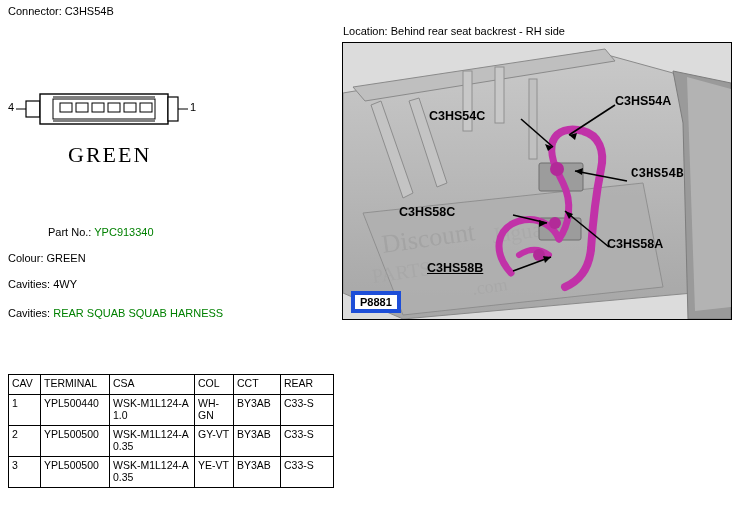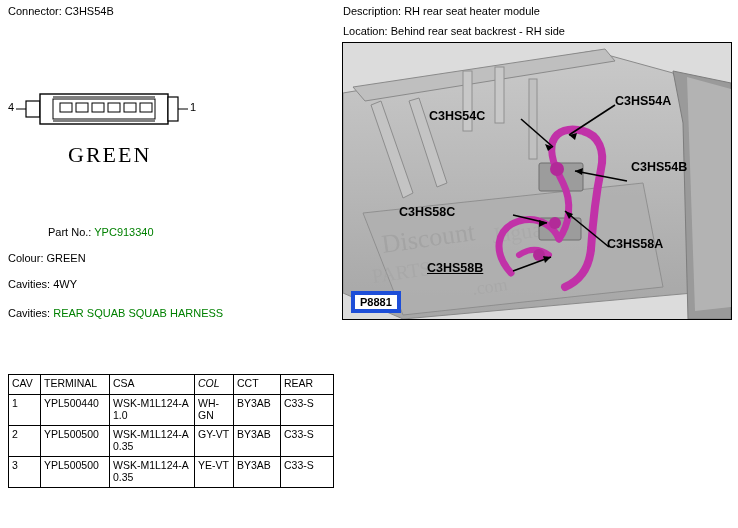--- a/index.html
+++ b/index.html
@@ -137,21 +137,21 @@
     margin-top: 40px;
   }
   table.wire th {
     font-weight: normal;
     height: 15px;
   }
   table.wire td { height: 26px; }
   .c-cav  { width: 25px; }
   .c-term { width: 62px; }
   .c-csa  { width: 78px; }
-  .c-col  { width: 32px; font-style: italic; }
+  .c-col  { width: 32px; }
   .c-cct  { width: 40px; }
   .c-dest { width: 46px; }
 </style>
 </head>
 <body>
 
 <div class="page">
 
   <div class="connector-label">Connector: C3HS54B</div>
 
@@ -195,21 +195,20 @@
   </div>
   <div class="info-line l-cav">
     <span class="val-black">Cavities:</span>
     <span class="val-black">4WY</span>
   </div>
   <div class="info-line l-harness">
     <span class="val-black">Cavities:</span>
     <span class="val-green">REAR SQUAB SQUAB HARNESS</span>
   </div>
 
-  <div class="img-desc">Description: RH rear seat heater module</div>
   <div class="img-loc">Location: Behind rear seat backrest - RH side</div>
 
   <div class="photo-frame">
     <svg width="388" height="276" viewBox="0 0 388 276" xmlns="http://www.w3.org/2000/svg">
       <defs>
         <linearGradient id="bodyg" x1="0" y1="0" x2="0" y2="1">
           <stop offset="0%" stop-color="#c9c9c9"></stop>
           <stop offset="100%" stop-color="#a6a6a6"></stop>
         </linearGradient>
         <linearGradient id="panelg" x1="0" y1="0" x2="1" y2="1">
@@ -262,21 +261,21 @@
       <line x1="170" y1="172" x2="204" y2="180" stroke="#000" stroke-width="1.6"></line>
       <polygon points="204,180 196,177 196,184" fill="#000"></polygon>
       <line x1="266" y1="204" x2="222" y2="168" stroke="#000" stroke-width="1.6"></line>
       <polygon points="222,168 230,171 226,176" fill="#000"></polygon>
       <line x1="170" y1="228" x2="208" y2="214" stroke="#000" stroke-width="1.6"></line>
       <polygon points="208,214 200,213 202,220" fill="#000"></polygon>
     </svg>
 
     <div class="callout" style="left:272px; top:51px;">C3HS54A</div>
     <div class="callout" style="left:86px; top:66px;">C3HS54C</div>
-    <div class="callout" style="left:288px; top:117px;">C3HS54B</div>
+    <div class="callout" style="left:288px; top:124px;font-family:Liberation Mono, monospace;">C3HS54B</div>
     <div class="callout" style="left:56px; top:162px;">C3HS58C</div>
     <div class="callout" style="left:264px; top:194px;">C3HS58A</div>
     <div class="callout" style="left:84px; top:218px;text-decoration:underline;">C3HS58B</div>
 
     <div class="photo-id">P8881</div>
   </div>
 
 
   <table class="wire">
     <thead>

